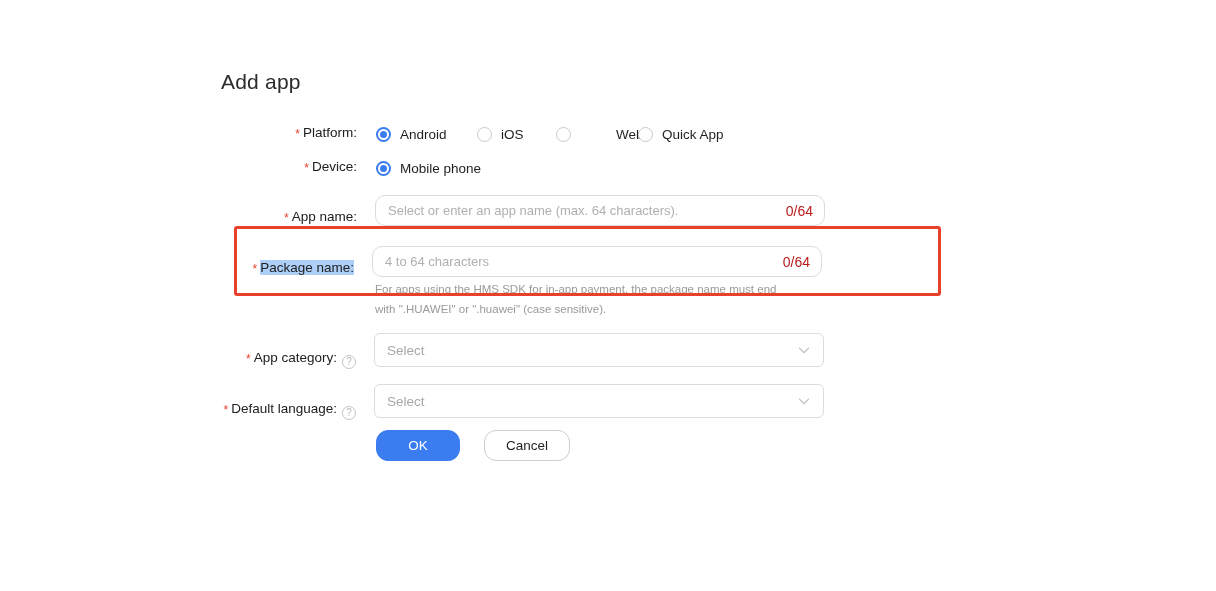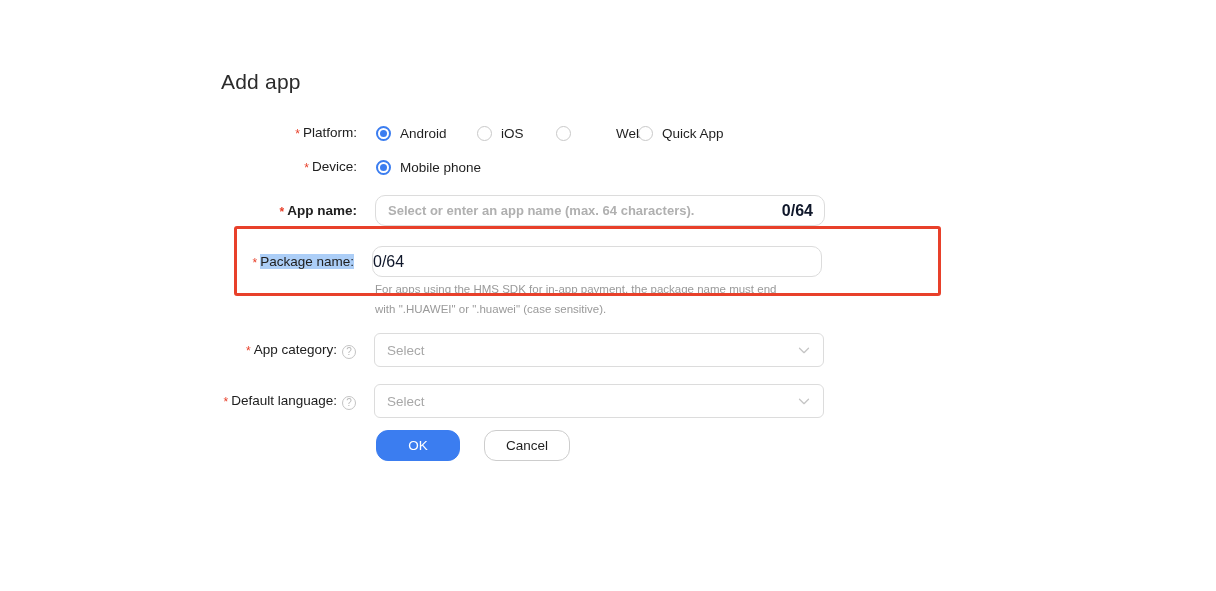--- a/index.html
+++ b/index.html
@@ -18,21 +18,21 @@
     left: 221px; top: 70px;
     font-size: 21px;
     color: #2b2b2b;
     font-weight: 400;
     letter-spacing: .2px;
   }
 
   
   .form { position: absolute; left: 0; top: 0; width: 1216px; }
 
-  .row { position: absolute; display: flex; align-items: center; }
+  .row { position: absolute; display: flex; align-items: flex-end; }
 
   .label {
     width: 140px;
     text-align: right;
     font-size: 13.5px;
     color: #202020;
     white-space: nowrap;
     padding-right: 0;
     line-height: 18px;
   }
@@ -108,22 +108,22 @@
   }
   .field .placeholder {
     font-size: 13px;
     color: #b0b0b0;
     padding-left: 12px;
     flex: 1;
     white-space: nowrap;
     overflow: hidden;
   }
   .field .counter {
-    font-size: 16px;
-    color: #0f172a;
+    font-size: 14px;
+    color: #b91c1c;
     padding-right: 11px;
     white-space: nowrap;
   }
 
   
   .select {
     position: relative;
     width: 450px; height: 34px;
     border: 1px solid #dcdcdc;
     border-radius: 6px;
@@ -226,35 +226,36 @@
         <span class="req">*</span><span>Device:</span>
       </div>
       <div class="radio-group" style="margin-left:19px;">
         <div class="radio-item">
           <span class="radio checked"></span>
           <span class="radio-label">Mobile phone</span>
         </div>
       </div>
     </div>
 
-    <div class="row" style="left:217px; top:195px;font-weight:bold;">
+    <div class="row" style="left:217px; top:195px;">
       <div class="label">
         <span class="req">*</span><span>App name:</span>
       </div>
       <div class="field" style="margin-left:18px;">
         <span class="placeholder">Select or enter an app name (max. 64 characters).</span>
         <span class="counter">0/64</span>
       </div>
     </div>
 
     <div class="row" style="left:214px; top:246px;">
       <div class="label">
         <span class="req">*</span><span class="sel">Package name:</span>
       </div>
       <div class="field" style="margin-left:18px;">
+        <span class="placeholder">4 to 64 characters</span>
         <span class="counter">0/64</span>
       </div>
     </div>
 
     <div class="hint" style="position:absolute; left:375px; top:279px;">For apps using the HMS SDK for in-app payment, the package name must end with ".HUAWEI" or ".huawei" (case sensitive).</div>
 
     <div class="row" style="left:217px; top:333px;">
       <div class="label" style="width:120px;">
         <span class="req">*</span><span>App category:</span>
       </div>

